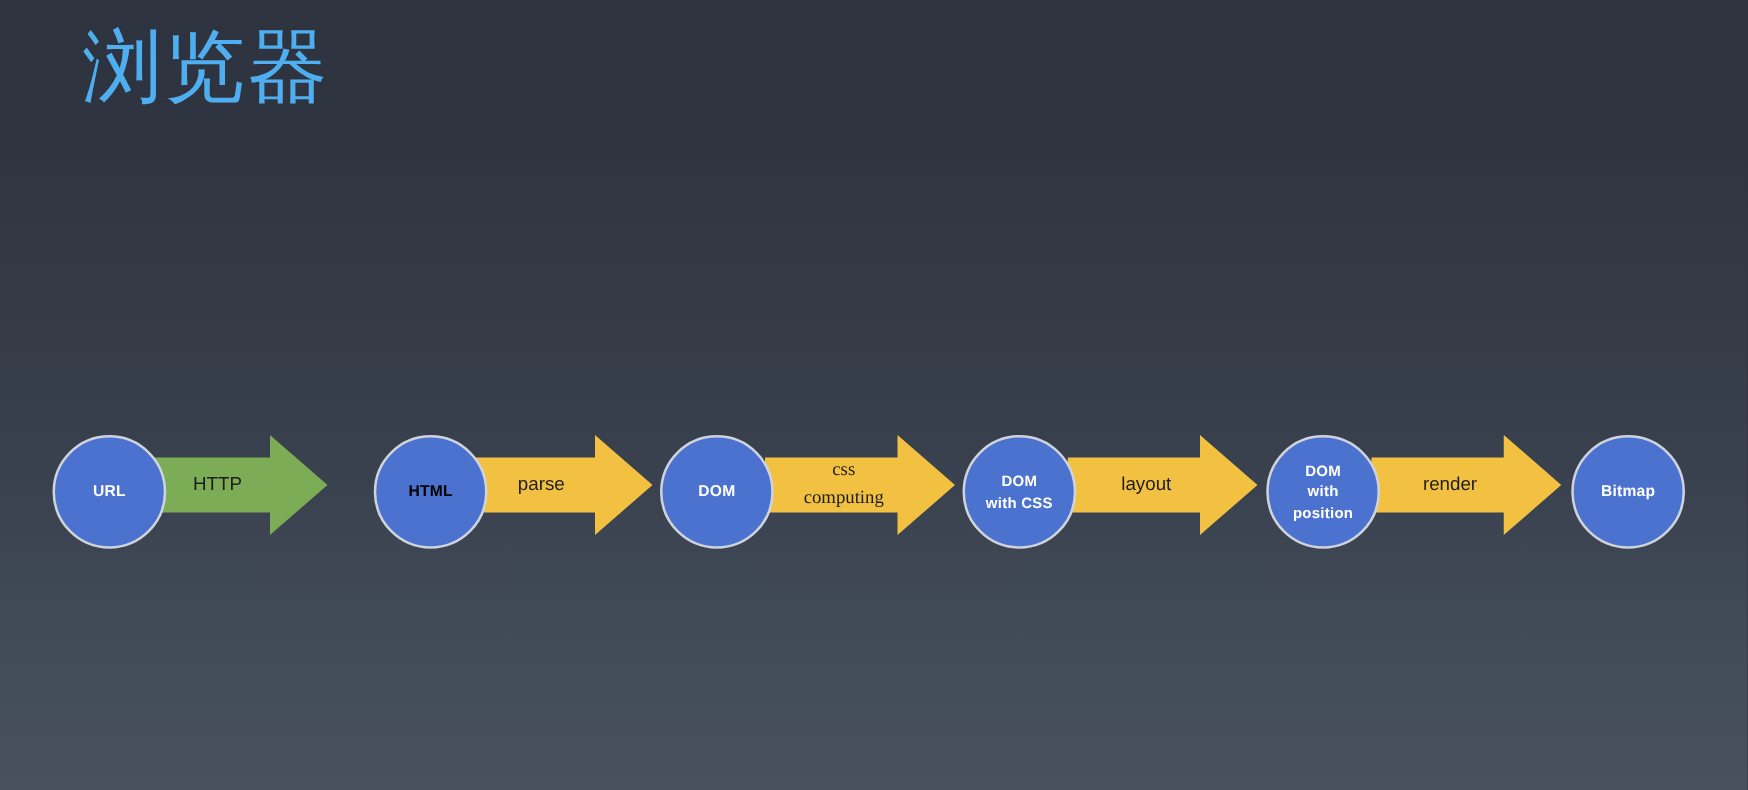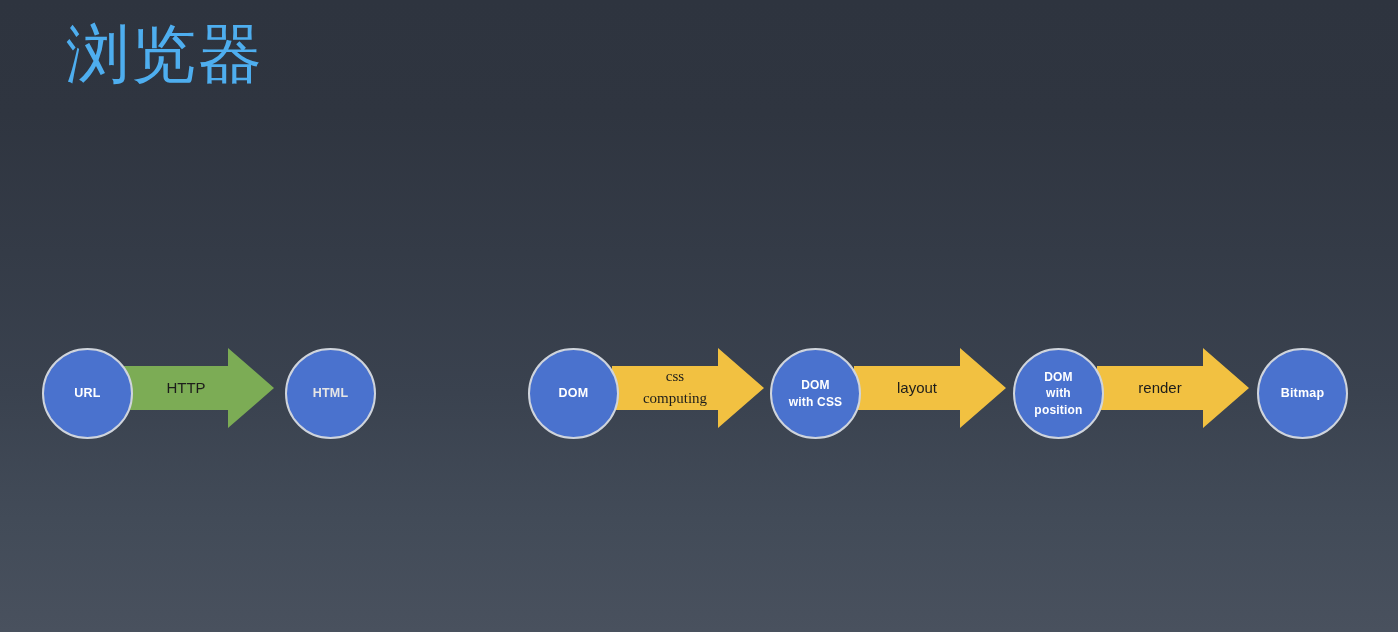--- a/index.html
+++ b/index.html
@@ -113,27 +113,33 @@
 </style>
 </head>
 <body>
 
 <div id="slide">
 
   <div id="slide-title" style="color: rgb(78, 174, 239);">浏览器</div>
 
   <div id="pipeline">
 
-    <div class="arrow" id="arrow-http" style="left:124px; top:18px; width:150px;">
+    <div class="arrow" id="arrow-http" style="left:112px; top:18px; width:150px;">
       <svg class="arrow-svg" viewBox="0 0 150 80" preserveAspectRatio="none">
         <polygon points="0,18 104,18 104,0 150,40 104,80 104,62 0,62" fill="#7cac55"></polygon>
       </svg>
       <div class="arrow-label" style="color: rgb(29, 29, 27);">HTTP</div>
     </div>
 
+    <div class="arrow" id="arrow-parse" style="left:370px; top:18px; width:152px;">
+      <svg class="arrow-svg" viewBox="0 0 152 80" preserveAspectRatio="none">
+        <polygon points="0,18 106,18 106,0 152,40 106,80 106,62 0,62" fill="#f2c141"></polygon>
+      </svg>
+      <div class="arrow-label" style="color: rgb(29, 29, 27);">parse</div>
+    </div>
 
     <div class="arrow" id="arrow-css-computing" style="left:612px; top:18px; width:152px;">
       <svg class="arrow-svg" viewBox="0 0 152 80" preserveAspectRatio="none">
         <polygon points="0,18 106,18 106,0 152,40 106,80 106,62 0,62" fill="#f2c141"></polygon>
       </svg>
       <div class="arrow-label" style="color: rgb(29, 29, 27); font-family: Liberation Serif, serif;">css
 computing</div>
     </div>
 
     <div class="arrow" id="arrow-render" style="left:1097px; top:18px; width:152px;">
@@ -147,21 +153,21 @@
       <svg class="arrow-svg" viewBox="0 0 152 80" preserveAspectRatio="none">
         <polygon points="0,18 106,18 106,0 152,40 106,80 106,62 0,62" fill="#f2c141"></polygon>
       </svg>
       <div class="arrow-label" style="color: rgb(29, 29, 27);">layout</div>
     </div>
 
     <div class="node" id="node-url" style="left: 42px; top: 18px; background: rgb(74, 114, 206); border-color: rgb(207, 212, 220); color: rgb(255, 255, 255);">
       <span class="node-label">URL</span>
     </div>
 
-    <div class="node" id="node-html" style="left: 285px; top: 18px; background: rgb(74, 114, 206); border-color: rgb(207, 212, 220); color: #e5e5e5; text-align: center;">
+    <div class="node" id="node-html" style="left: 299px; top: 18px; background: rgb(74, 114, 206); border-color: rgb(207, 212, 220); color: #000000; text-align: center;">
       <span class="node-label">HTML</span>
     </div>
 
     <div class="node" id="node-dom" style="left: 528px; top: 18px; background: rgb(74, 114, 206); border-color: rgb(207, 212, 220); color: rgb(255, 255, 255);">
       <span class="node-label">DOM</span>
     </div>
 
     <div class="node size-sm" id="node-dom-with-css" style="left: 770px; top: 18px; background: rgb(74, 114, 206); border-color: rgb(207, 212, 220); color: rgb(255, 255, 255);">
       <span class="node-label">DOM
 with CSS</span>

